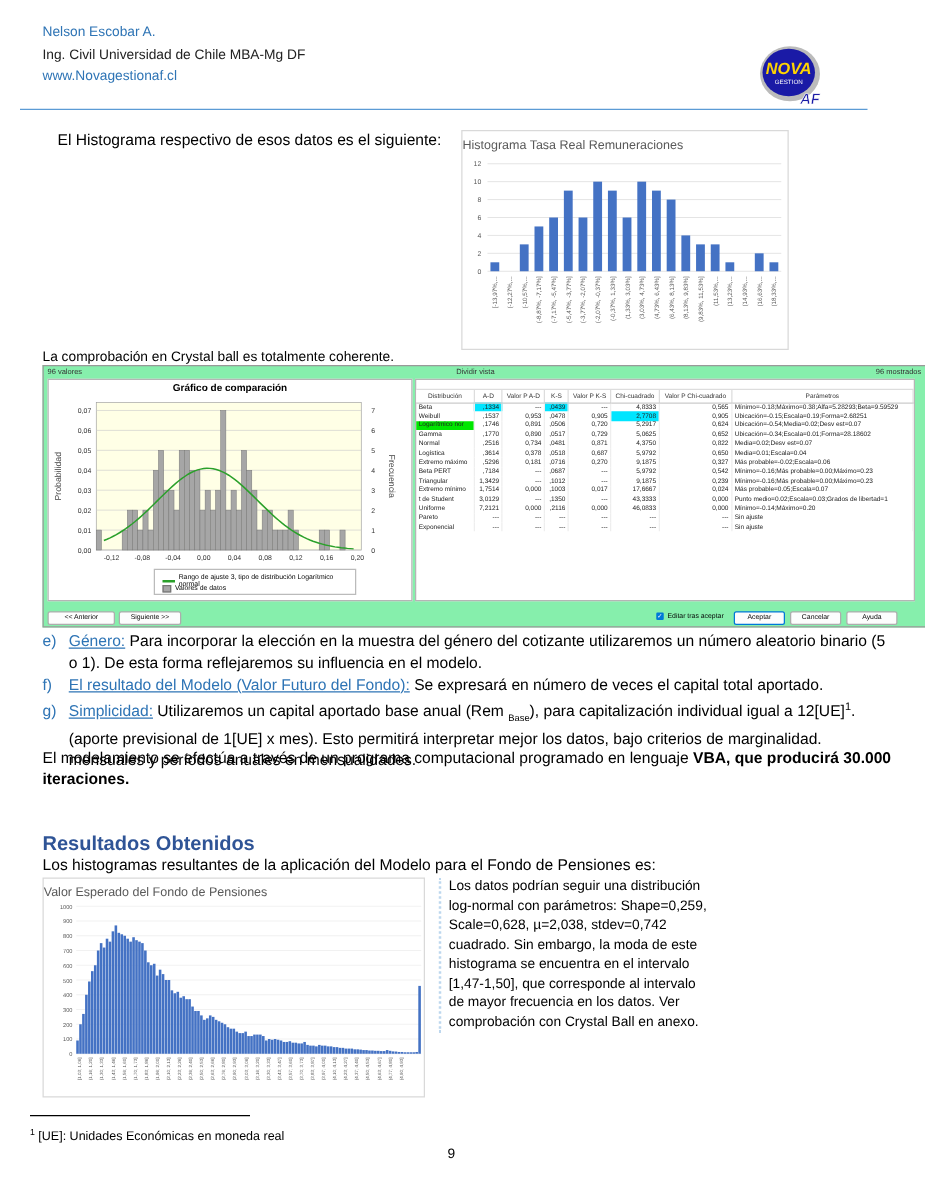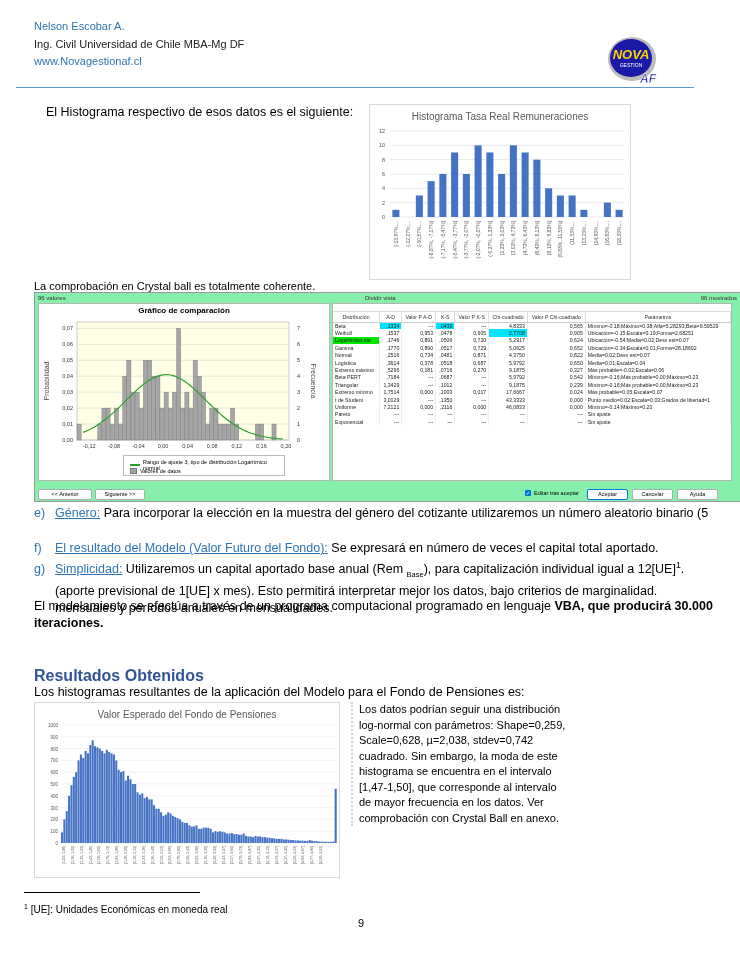--- a/index.html
+++ b/index.html
@@ -7,21 +7,21 @@
   .abs { position: absolute; }
   .hdr-name { left: 34px; top: 20px; font-size: 11px; color: #2e74b5; }
   .hdr-deg { left: 34px; top: 38px; font-size: 11px; color: #222; }
   .hdr-web { left: 34px; top: 55px; font-size: 11px; color: #2e74b5; text-align: center; }
   .hdr-line { left: 16px; top: 87px; width: 678px; height: 1px; background: #5b9bd5; }
   .logo { left: 604px; top: 33px; width: 60px; height: 60px; }
   .para { font-size: 12.5px; line-height: 17px; }
   .intro { left: 46px; top: 104px; }
   
   .chart1 { left: 369px; top: 104px; width: 262px; height: 176px; border: 1px solid #d9d9d9; background: #fff; }
-  .chart-title { font-size: 10px; color: #595959; text-align: center; width: 100%; position: absolute; top: 6px; }
+  .chart-title { font-size: 10px; color: #595959; text-align: left; width: 100%; position: absolute; top: 6px; }
   .cb-caption { left: 34px; top: 280px; font-size: 11px; }
   
   .cbwin { left: 34px; top: 292px; width: 710px; height: 210px; background: #86efac; border: 1px solid #999; }
   .cb-top { font-size: 6px; color: #333; }
   .cb-panel { left: 3px; top: 10px; width: 292px; height: 178px; border: 1px solid #b5b5b5; background: #fff; }
   .cb-title { font-size: 8px; font-weight: bold; text-align: center; width: 100%; position: absolute; top: 2px; }
   .cb-table-wrap { left: 297px; top: 10px; width: 400px; height: 178px; border: 1px solid #b5b5b5; background: #fff; }
   table.fit { border-collapse: collapse; font-size: 5.2px; width: 100%; }
   table.fit th { font-weight: normal; color: #333; border-right: 1px solid #ddd; border-bottom: 1px solid #ccc; padding: 1px 2px; height: 10px; background:#fff; }
   table.fit td { padding: 0 2px; height: 7.4px; border-right: 1px solid #eee; white-space: nowrap; text-align: right; color: #222; }
@@ -386,20 +386,21 @@
     <span style="display:inline-block;width:6px;height:6px;background:#0078d7;border-radius:1px;margin-right:3px;color:#fff;font-size:5px;line-height:6px;text-align:center">✓</span>
     <span>Editar tras aceptar</span>
   </div>
   <div class="abs cb-btn primary" style="left:552px;top:196px;width:41px">Aceptar</div>
   <div class="abs cb-btn" style="left:597px;top:196px;width:41px">Cancelar</div>
   <div class="abs cb-btn" style="left:642px;top:196px;width:41px">Ayuda</div>
 </div>
 
 <div class="abs li" style="top:505px">
   <span class="mk">e)</span><span class="u">Género:</span><span> Para incorporar la elección en la muestra del género del cotizante utilizaremos un número aleatorio binario (5</span>
+  <div class="indent">o 1). De esta forma reflejaremos su influencia en el modelo.</div>
 </div>
 <div class="abs li" style="top:540px">
   <span class="mk">f)</span><span class="u">El resultado del Modelo (Valor Futuro del Fondo):</span><span> Se expresará en número de veces el capital total aportado.</span>
 </div>
 <div class="abs li" style="top:557px">
   <span class="mk">g)</span><span class="u">Simplicidad:</span><span> Utilizaremos un capital aportado base anual (Rem </span><sub style="font-size:60%">Base</sub><span>), para capitalización individual igual a 12[UE]</span><sup>1</sup><span>.</span>
   <div class="indent">(aporte previsional de 1[UE] x mes). Esto permitirá interpretar mejor los datos, bajo criterios de marginalidad.</div>
   <div class="indent">mensuales y períodos anuales en mensualidades.</div>
 </div>
 

